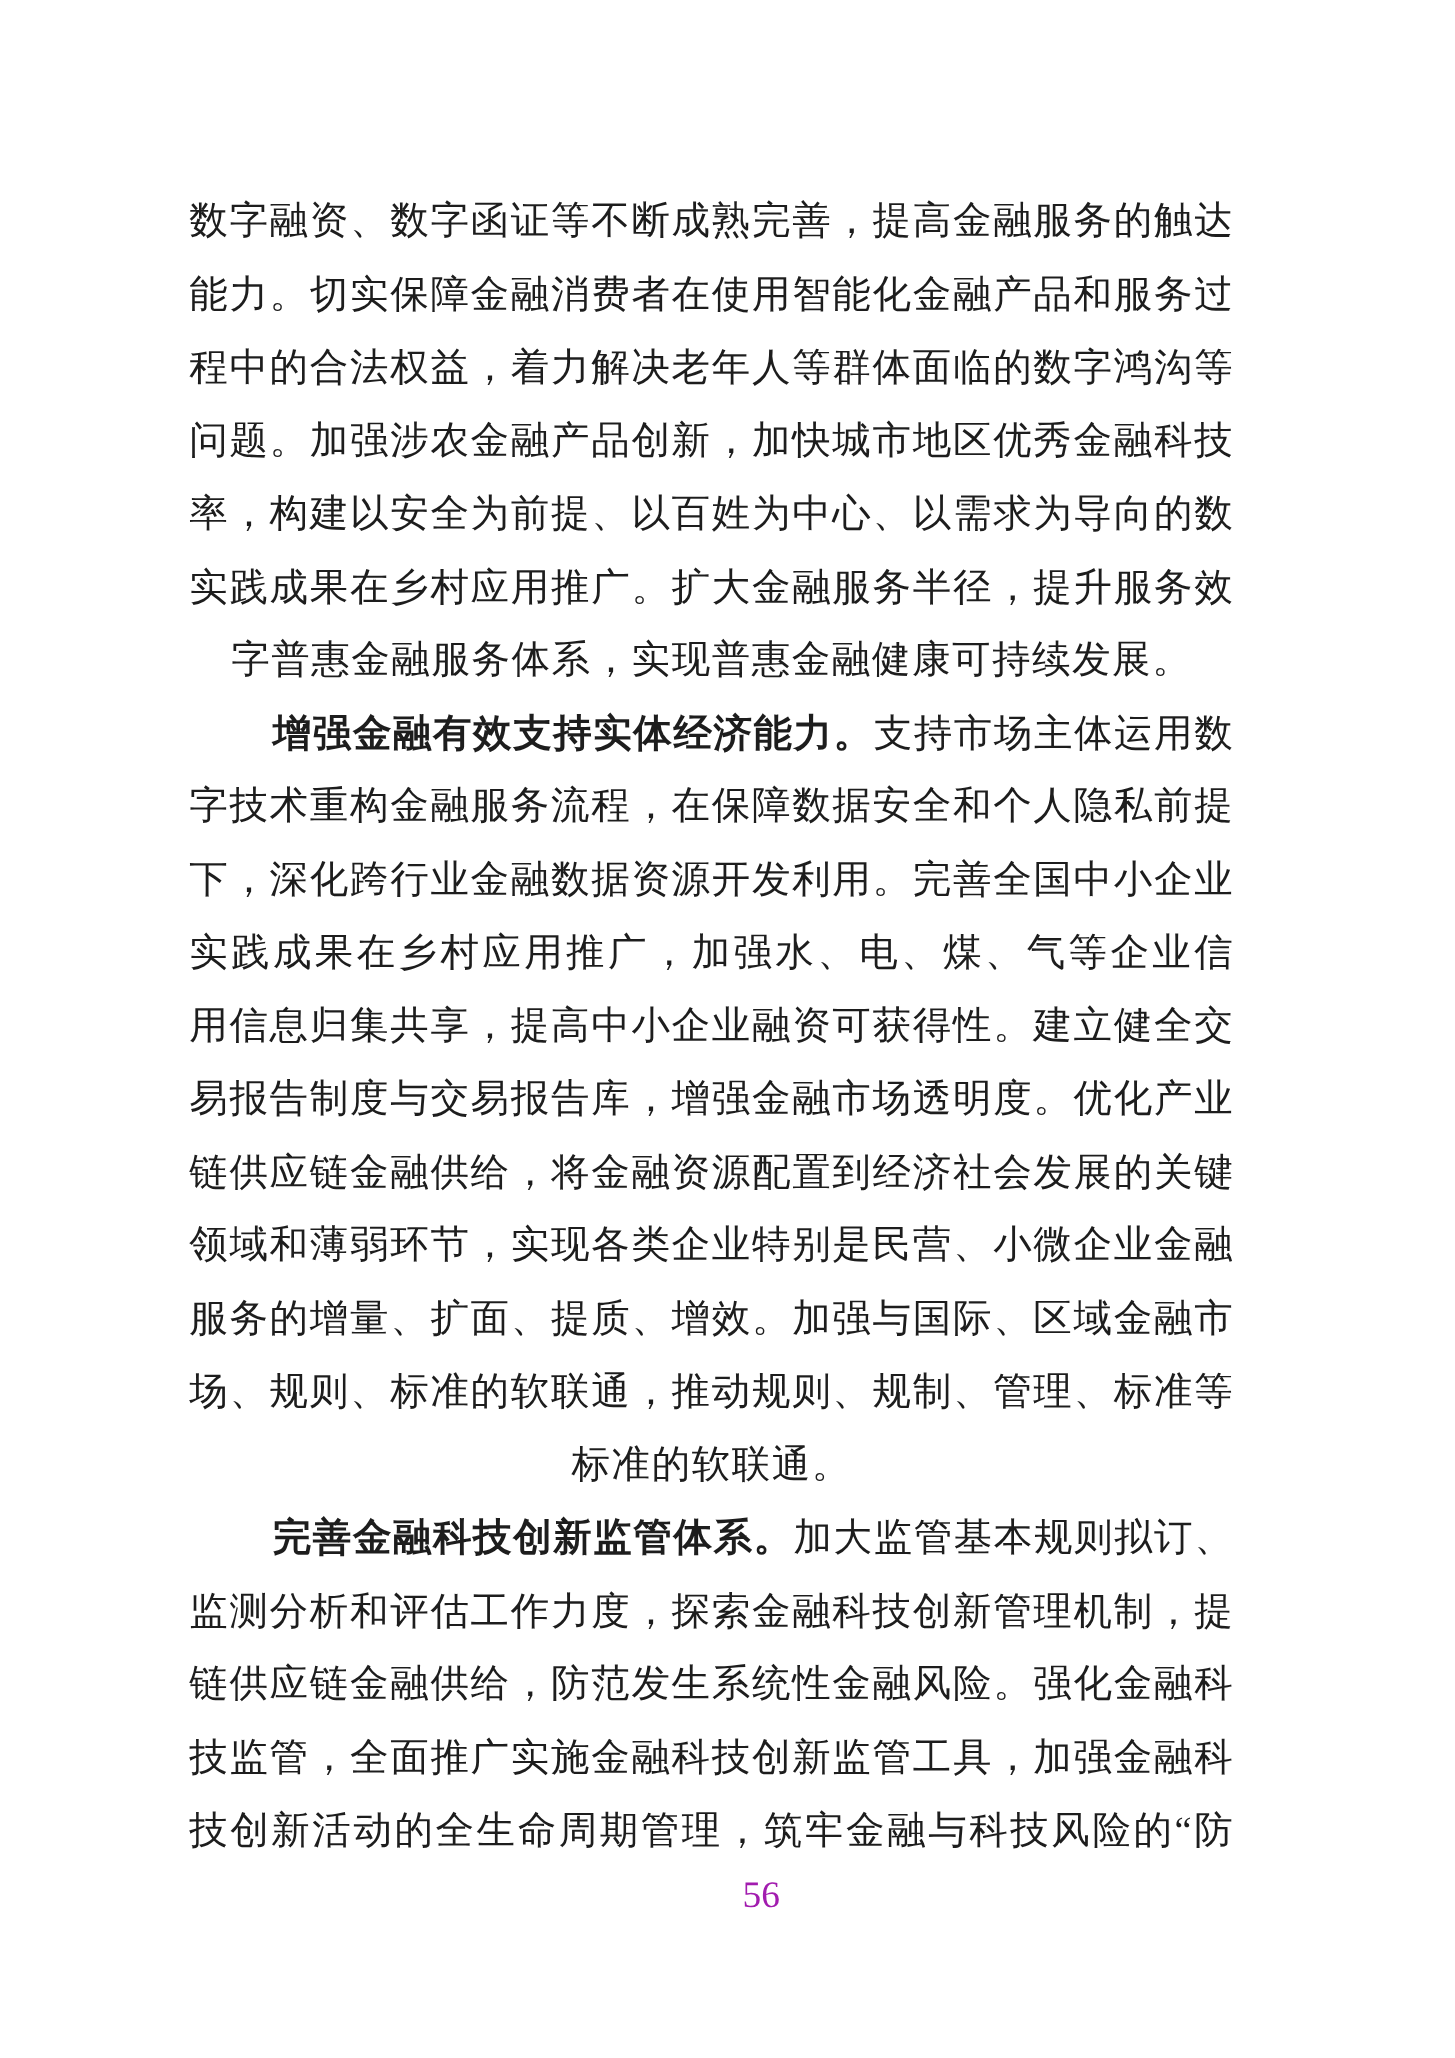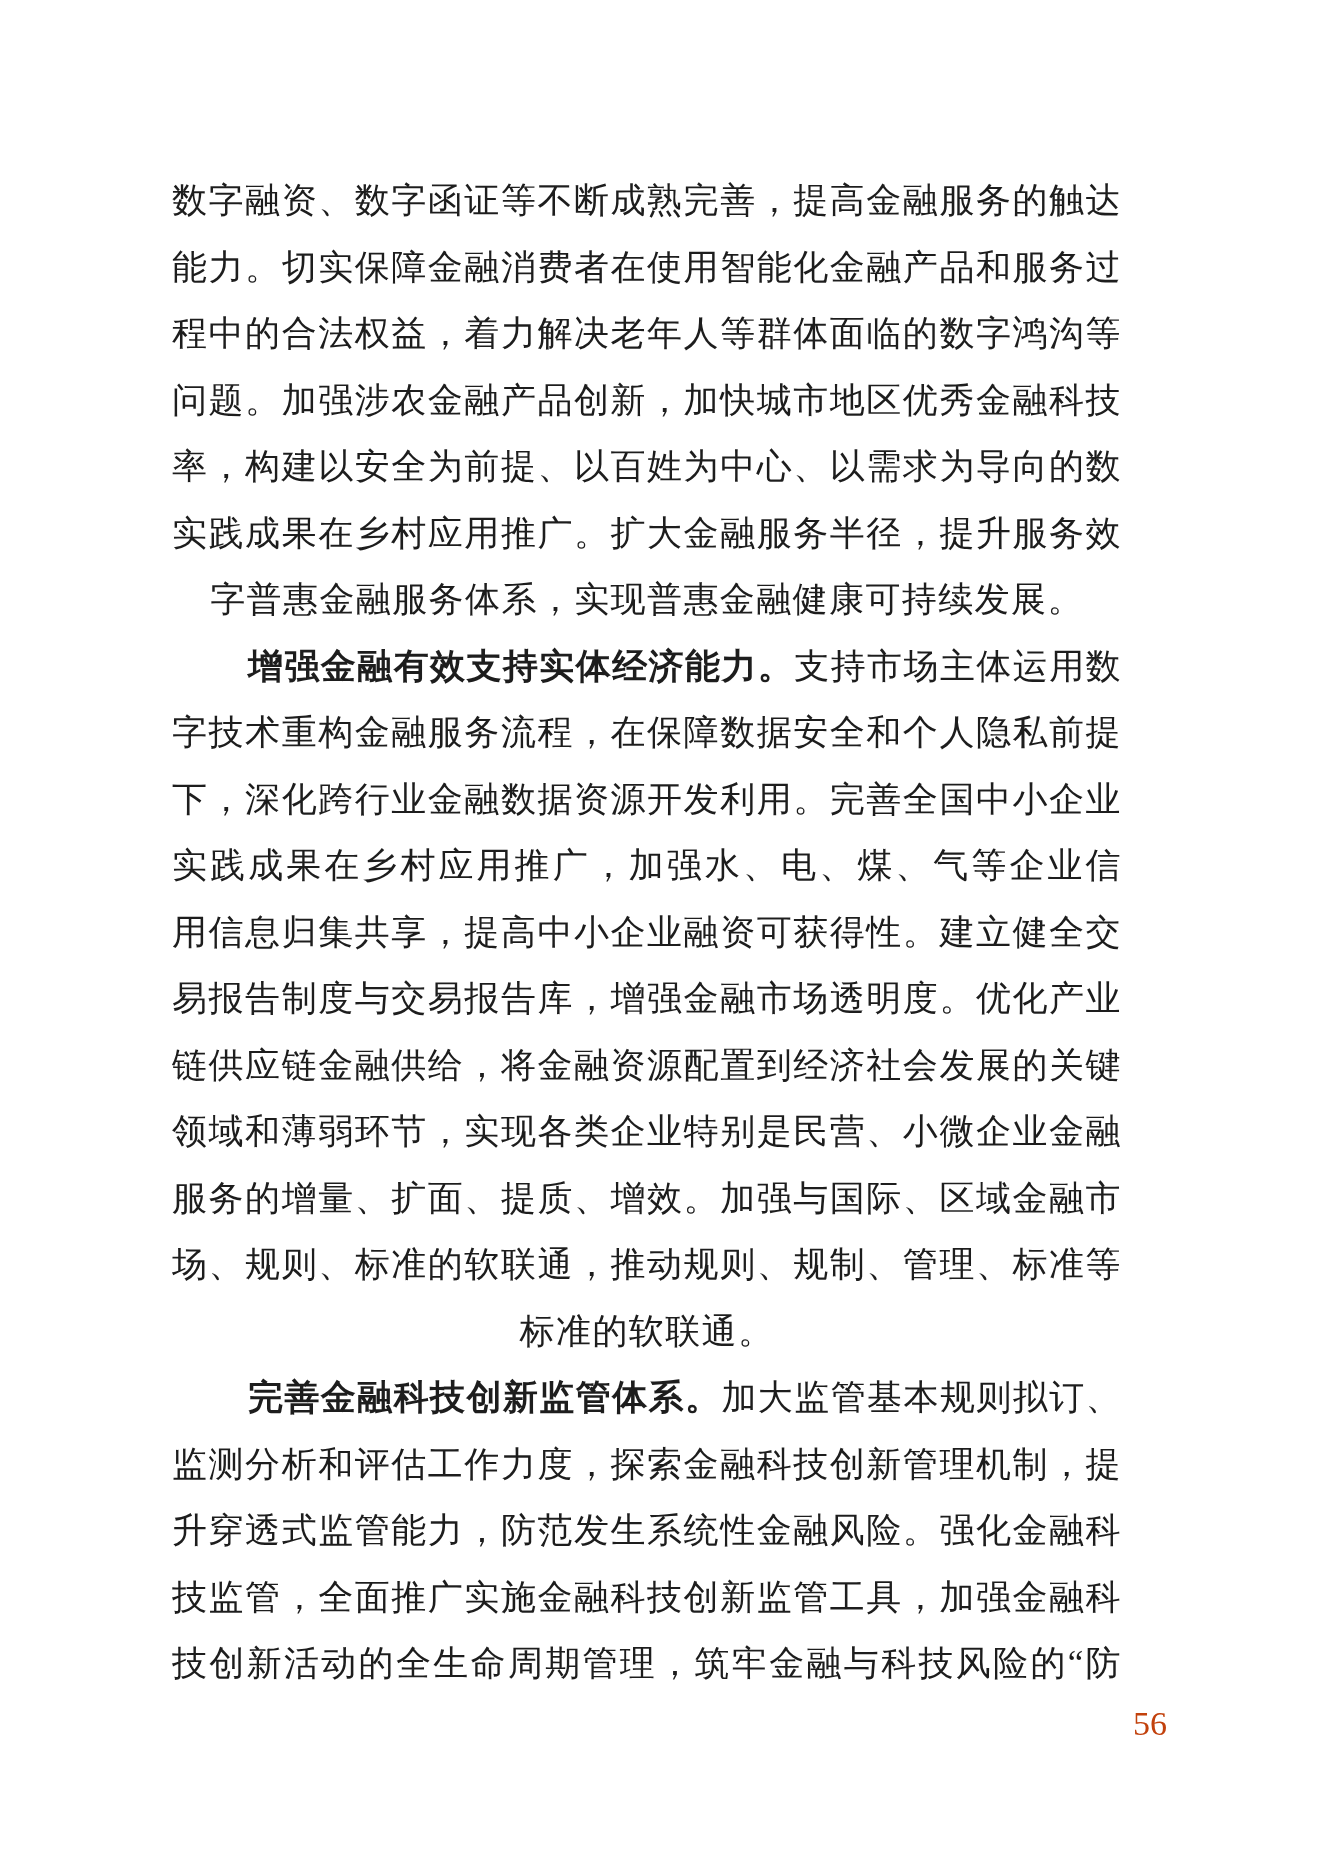--- a/index.html
+++ b/index.html
@@ -44,25 +44,25 @@
     text-indent: 76px;
   }
   .lead {
     font-weight: 700;
   }
   .page-number {
     position: absolute;
     left: 172px;
     top: 1702px;
     width: 950px;
-    text-align: right;
+    text-align: center;
     transform: translateX(45px);
     font-size: 34px;
     line-height: 44px;
-    color: #c2410c;
+    color: #a21caf;
   }
 </style>
 </head>
 <body>
 
 <div class="page">
   <div class="text-block" id="text-block">
       <div class="line justify"><span>数字融资、数字函证等不断成熟完善，提高金融服务的触达</span></div>
       <div class="line justify"><span>能力。切实保障金融消费者在使用智能化金融产品和服务过</span></div>
       <div class="line justify"><span>程中的合法权益，着力解决老年人等群体面临的数字鸿沟等</span></div>
@@ -76,18 +76,18 @@
       <div class="line justify"><span>实践成果在乡村应用推广，加强水、电、煤、气等企业信</span></div>
       <div class="line justify"><span>用信息归集共享，提高中小企业融资可获得性。建立健全交</span></div>
       <div class="line justify"><span>易报告制度与交易报告库，增强金融市场透明度。优化产业</span></div>
       <div class="line justify"><span>链供应链金融供给，将金融资源配置到经济社会发展的关键</span></div>
       <div class="line justify"><span>领域和薄弱环节，实现各类企业特别是民营、小微企业金融</span></div>
       <div class="line justify"><span>服务的增量、扩面、提质、增效。加强与国际、区域金融市</span></div>
       <div class="line justify"><span>场、规则、标准的软联通，推动规则、规制、管理、标准等</span></div>
       <div class="line"><span>标准的软联通。</span></div>
       <div class="line justify indent"><span class="lead">完善金融科技创新监管体系。</span><span>加大监管基本规则拟订、</span></div>
       <div class="line justify"><span>监测分析和评估工作力度，探索金融科技创新管理机制，提</span></div>
-      <div class="line justify"><span>升穿透式监管能力，防范发生系统性金融风险。强化金融科</span></div>
+      <div class="line justify"><span>链供应链金融供给，防范发生系统性金融风险。强化金融科</span></div>
       <div class="line justify"><span>技监管，全面推广实施金融科技创新监管工具，加强金融科</span></div>
       <div class="line justify"><span>技创新活动的全生命周期管理，筑牢金融与科技风险的“防</span></div>
     </div>
   <div class="page-number">56</div>
 </div>
 
 </body></html>

